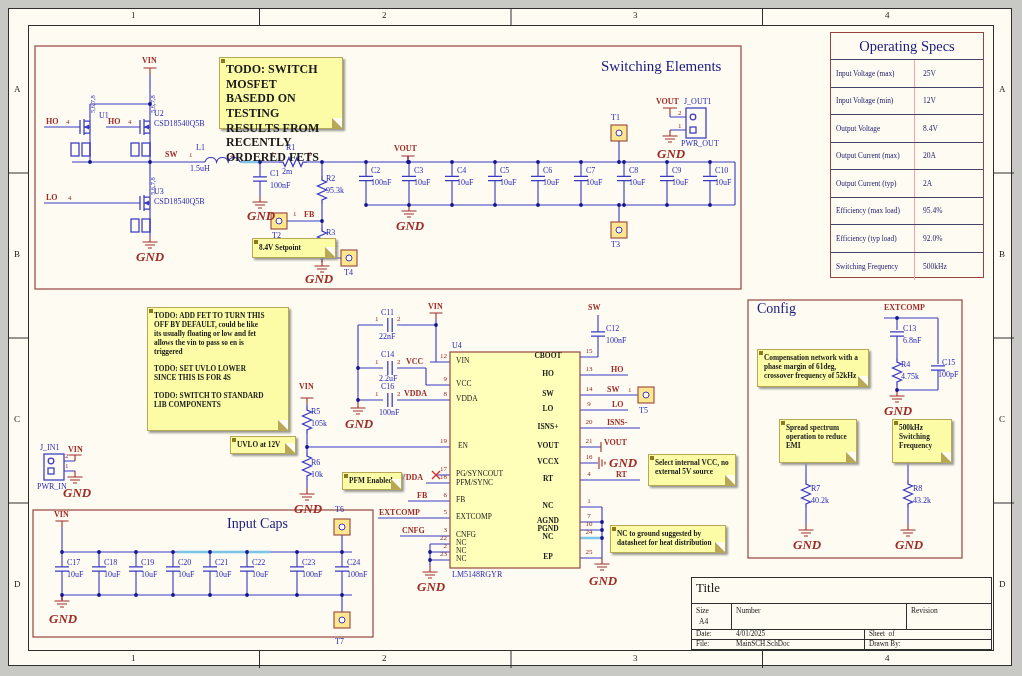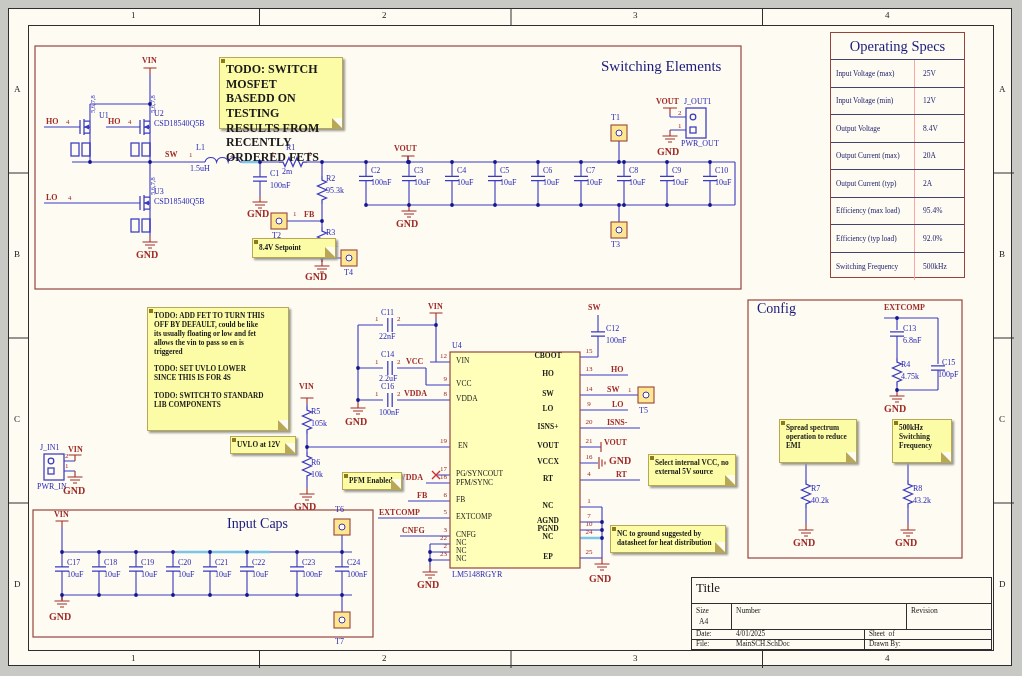--- a/index.html
+++ b/index.html
@@ -10,36 +10,36 @@
   svg{position:absolute;left:0;top:0;}
   svg .w{stroke:#3A3AC2;stroke-width:1.1;fill:none;}
   svg .cmp{stroke:#3A3AC2;stroke-width:1.25;fill:none;}
   svg .r{stroke:#A02C28;stroke-width:1.1;fill:none;}
   svg .cy{stroke:#7CC4E8;stroke-width:2.6;fill:none;}
   svg .secbox{stroke:#97453C;stroke-width:1.2;fill:none;}
   svg .tick{stroke:#2e2e2e;stroke-width:1;}
   svg text{font-family:"Liberation Serif",serif;}
   .t{position:absolute;white-space:pre;line-height:1;}
   .net{color:#A02C28;font-weight:bold;font-size:8px;}
-  .gndt{color:#A02C28;font-weight:bold;font-size:10px;}
+  .gndt{color:#A02C28;font-weight:bold;font-size:13px;font-style:italic;}
   .des{color:#2A2AB8;font-size:8px;}
   .pin{color:#A02C28;font-size:7px;}
   .pname{color:#1a1a1a;font-size:7.5px;}
   .pnum{color:#A02C28;font-size:7px;width:18px;text-align:right;}
   .pnumr{color:#A02C28;font-size:7px;width:14px;text-align:center;}
   .ralign{text-align:center;width:56px;font-weight:bold;}
   .sect{color:#1A1A7E;font-size:15px;}
   .sect2{color:#1A1A7E;font-size:14px;}
   .zone{color:#222;font-size:9px;}
   .note{position:absolute;background:#FCFCA6;border:1px solid #B8A855;box-shadow:2px 2px 2px #9a9a94;
         font-size:7.3px;font-weight:bold;color:#1a1a1a;line-height:1.22;white-space:pre-line;
         padding:4px 3px 2px 6px;box-sizing:border-box;}
   .note::before{content:"";position:absolute;left:1px;top:1px;width:4px;height:4px;background:#8a7a1e;}
   .note::after{content:"";position:absolute;right:0;bottom:0;border:5px solid;border-color:#FDFBF2 #FDFBF2 #b8a855 #b8a855;}
-  .spectable{position:absolute;left:830px;top:32px;width:135px;height:246px;border:1.2px solid #97453C;background:#FDFBF2;box-sizing:border-box;}
+  .spectable{position:absolute;left:830px;top:32px;width:154px;height:246px;border:1.2px solid #97453C;background:#FDFBF2;box-sizing:border-box;}
   .spechead{height:26px;border-bottom:1px solid #43436b;display:flex;align-items:center;justify-content:center;
             color:#1A1A7E;font-size:14.5px;}
   .specrow{height:27.5px;border-bottom:1px solid #43436b;display:flex;box-sizing:border-box;}
   .specrow:last-child{border-bottom:none;}
   .speclabel{width:84px;border-right:1px solid #fca5a5;display:flex;align-items:center;padding-left:5px;
              color:#23236e;font-size:7.3px;box-sizing:border-box;}
   .specval{flex:1;display:flex;align-items:center;padding-left:8px;color:#23236e;font-size:7.5px;}
   .tb{position:absolute;left:691px;top:577px;width:301px;height:73px;border:1px solid #2e2e2e;box-sizing:border-box;font-size:7.5px;color:#1a1a1a;}
   .tb .cell{position:absolute;box-sizing:border-box;}
   .ic-fill{fill:#FFFFB9;stroke:#96463C;stroke-width:1.2;}
@@ -512,20 +512,23 @@
 SINCE THIS IS FOR 4S
 
 TODO: SWITCH TO STANDARD
 LIB COMPONENTS</div>
   <div class="note" style="left:230px;top:436px;width:66px;height:18px;padding-top:4px">UVLO at 12V</div>
   <div class="note" style="left:342px;top:472px;width:60px;height:18px;padding-top:4px">PFM Enabled</div>
   <div class="note" style="left:648px;top:454px;width:88px;height:32px">Select internal VCC, no
 external 5V source</div>
   <div class="note" style="left:610px;top:525px;width:116px;height:28px">NC to ground suggested by
 datasheet for heat distribution</div>
+  <div class="note" style="left:757px;top:349px;width:112px;height:38px">Compensation network with a
+phase margin of 61deg,
+crossover frequency of 52kHz</div>
   <div class="note" style="left:779px;top:419px;width:78px;height:44px">Spread spectrum
 operation to reduce
 EMI</div>
   <div class="note" style="left:892px;top:419px;width:60px;height:44px">500kHz
 Switching
 Frequency</div>
 
   <div class="spectable">
     <div class="spechead">Operating Specs</div>
     <div class="specrow">

